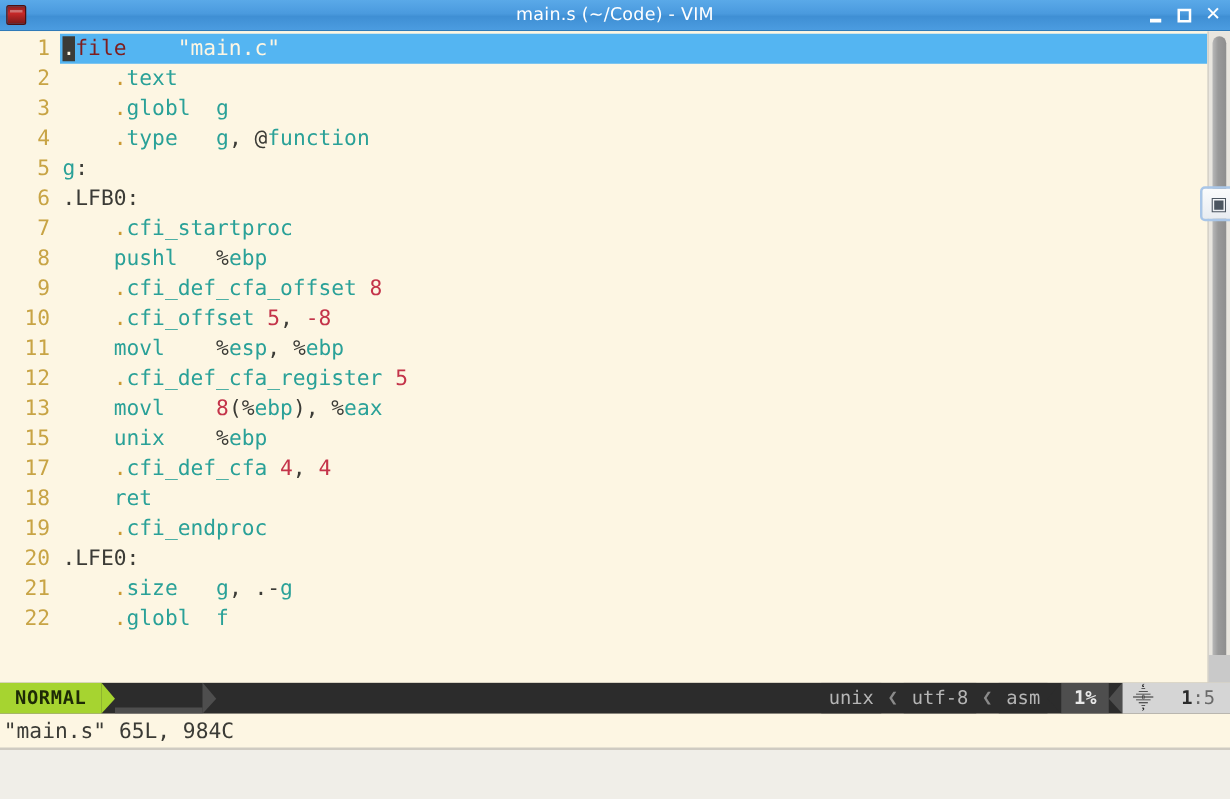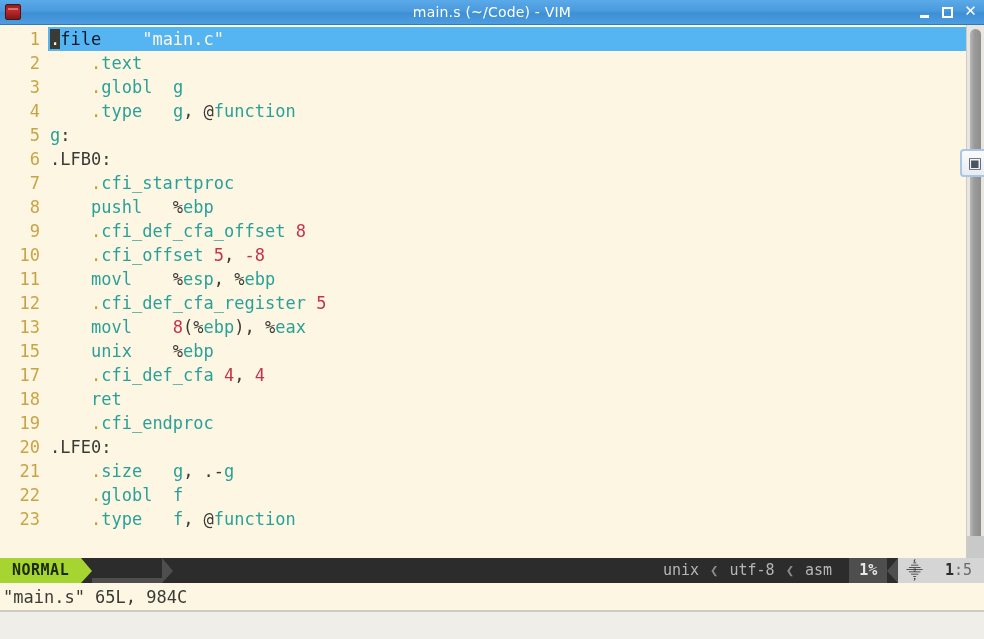--- a/index.html
+++ b/index.html
@@ -102,21 +102,21 @@
 
   .line {
     height: 24px;
     line-height: 24px;
     display: flex;
     font-size: 17px;
     white-space: pre;
     font-family: "DejaVu Sans Mono", monospace;
   }
   .line.cursorline .code { background: #54b5f2; }
-  .line.cursorline .code .tok { color: #0f172a; }
+  .line.cursorline .code .tok { color: #7f1d1d; }
   .line.cursorline .code .tok.dir { color: #fdf6e3; }
   .line.cursorline .code .tok.str { color: #fdf6e3; }
 
   .lnum {
     flex: 0 0 48px;
     text-align: right;
     padding-right: 8px;
     color: #c8a445;
     font-size: 17px;
   }
@@ -304,21 +304,20 @@
         <div class="line"><span class="lnum">11</span><span class="code"><span class="tok plain">    </span><span class="tok kw">movl</span><span class="tok plain">    </span><span class="tok plain">%</span><span class="tok ident">esp</span><span class="tok plain">, </span><span class="tok plain">%</span><span class="tok ident">ebp</span></span></div>
         <div class="line"><span class="lnum">12</span><span class="code"><span class="tok plain">    </span><span class="tok dir">.</span><span class="tok kw">cfi_def_cfa_register</span><span class="tok plain"> </span><span class="tok num">5</span></span></div>
         <div class="line"><span class="lnum">13</span><span class="code"><span class="tok plain">    </span><span class="tok kw">movl</span><span class="tok plain">    </span><span class="tok num">8</span><span class="tok plain">(</span><span class="tok plain">%</span><span class="tok ident">ebp</span><span class="tok plain">), </span><span class="tok plain">%</span><span class="tok ident">eax</span></span></div>
         <div class="line"><span class="lnum">15</span><span class="code"><span class="tok plain">    </span><span class="tok kw">unix</span><span class="tok plain">    </span><span class="tok plain">%</span><span class="tok ident">ebp</span></span></div>
         <div class="line"><span class="lnum">17</span><span class="code"><span class="tok plain">    </span><span class="tok dir">.</span><span class="tok kw">cfi_def_cfa</span><span class="tok plain"> </span><span class="tok num">4</span><span class="tok plain">, </span><span class="tok num">4</span></span></div>
         <div class="line"><span class="lnum">18</span><span class="code"><span class="tok plain">    </span><span class="tok kw">ret</span></span></div>
         <div class="line"><span class="lnum">19</span><span class="code"><span class="tok plain">    </span><span class="tok dir">.</span><span class="tok kw">cfi_endproc</span></span></div>
         <div class="line"><span class="lnum">20</span><span class="code"><span class="tok label">.LFE</span><span class="tok plain">0</span><span class="tok plain">:</span></span></div>
         <div class="line"><span class="lnum">21</span><span class="code"><span class="tok plain">    </span><span class="tok dir">.</span><span class="tok kw">size</span><span class="tok plain">   </span><span class="tok ident">g</span><span class="tok plain">, </span><span class="tok plain">.-</span><span class="tok ident">g</span></span></div>
         <div class="line"><span class="lnum">22</span><span class="code"><span class="tok plain">    </span><span class="tok dir">.</span><span class="tok kw">globl</span><span class="tok plain">  </span><span class="tok ident">f</span></span></div>
-        <div class="line"><span class="lnum">23</span><span class="code"><span class="tok plain">    </span><span class="tok dir">.</span><span class="tok kw">type</span><span class="tok plain">   </span><span class="tok ident">f</span><span class="tok plain">, </span><span class="tok plain">@</span><span class="tok kw">function</span></span></div>
       </div>
 
     <div class="vscroll">
       <div class="vscroll-thumb"></div>
       <div class="scroll-bottom-pad"></div>
       <div class="scroll-popup">
         <span class="glyph">▣</span>
       </div>
     </div>
   </div>

